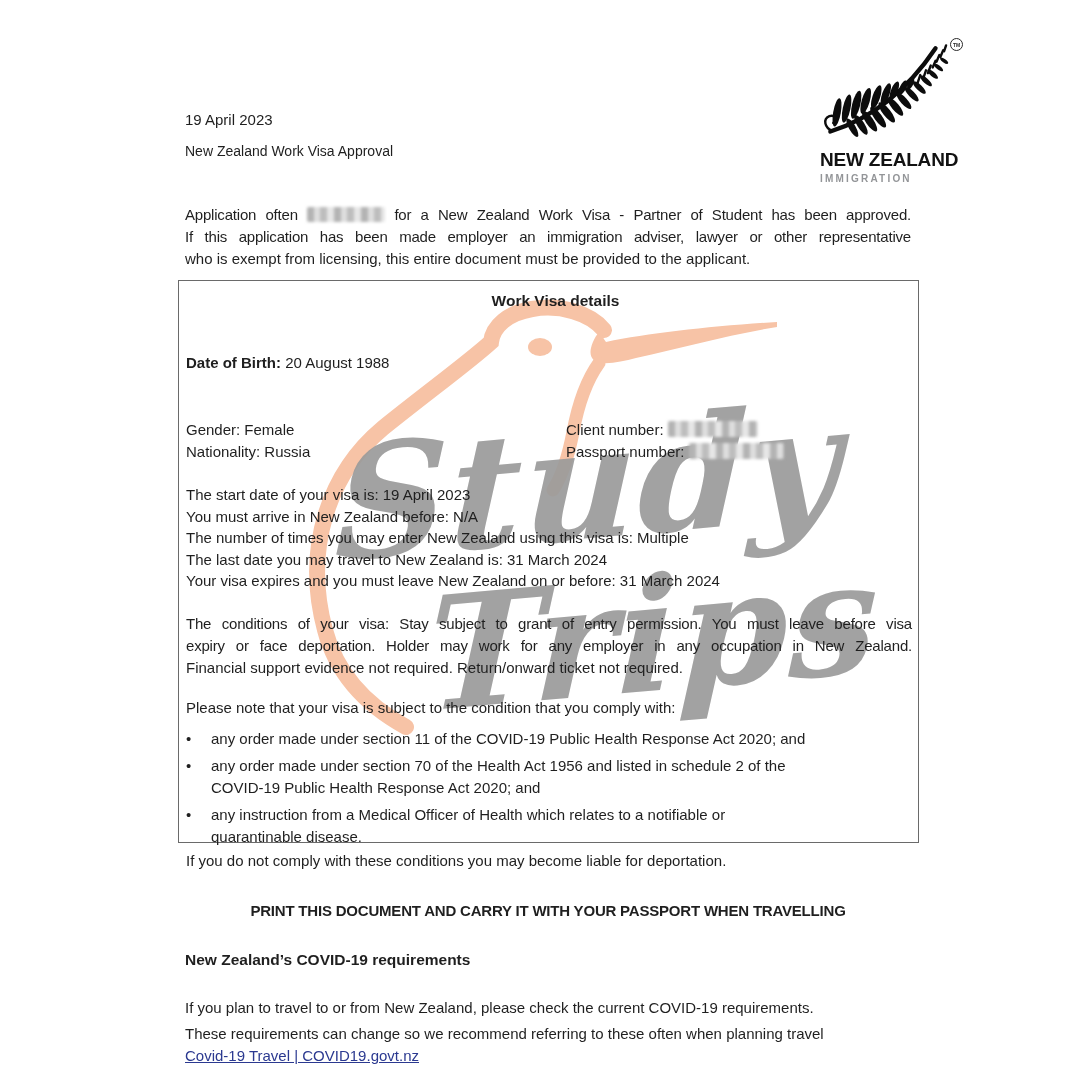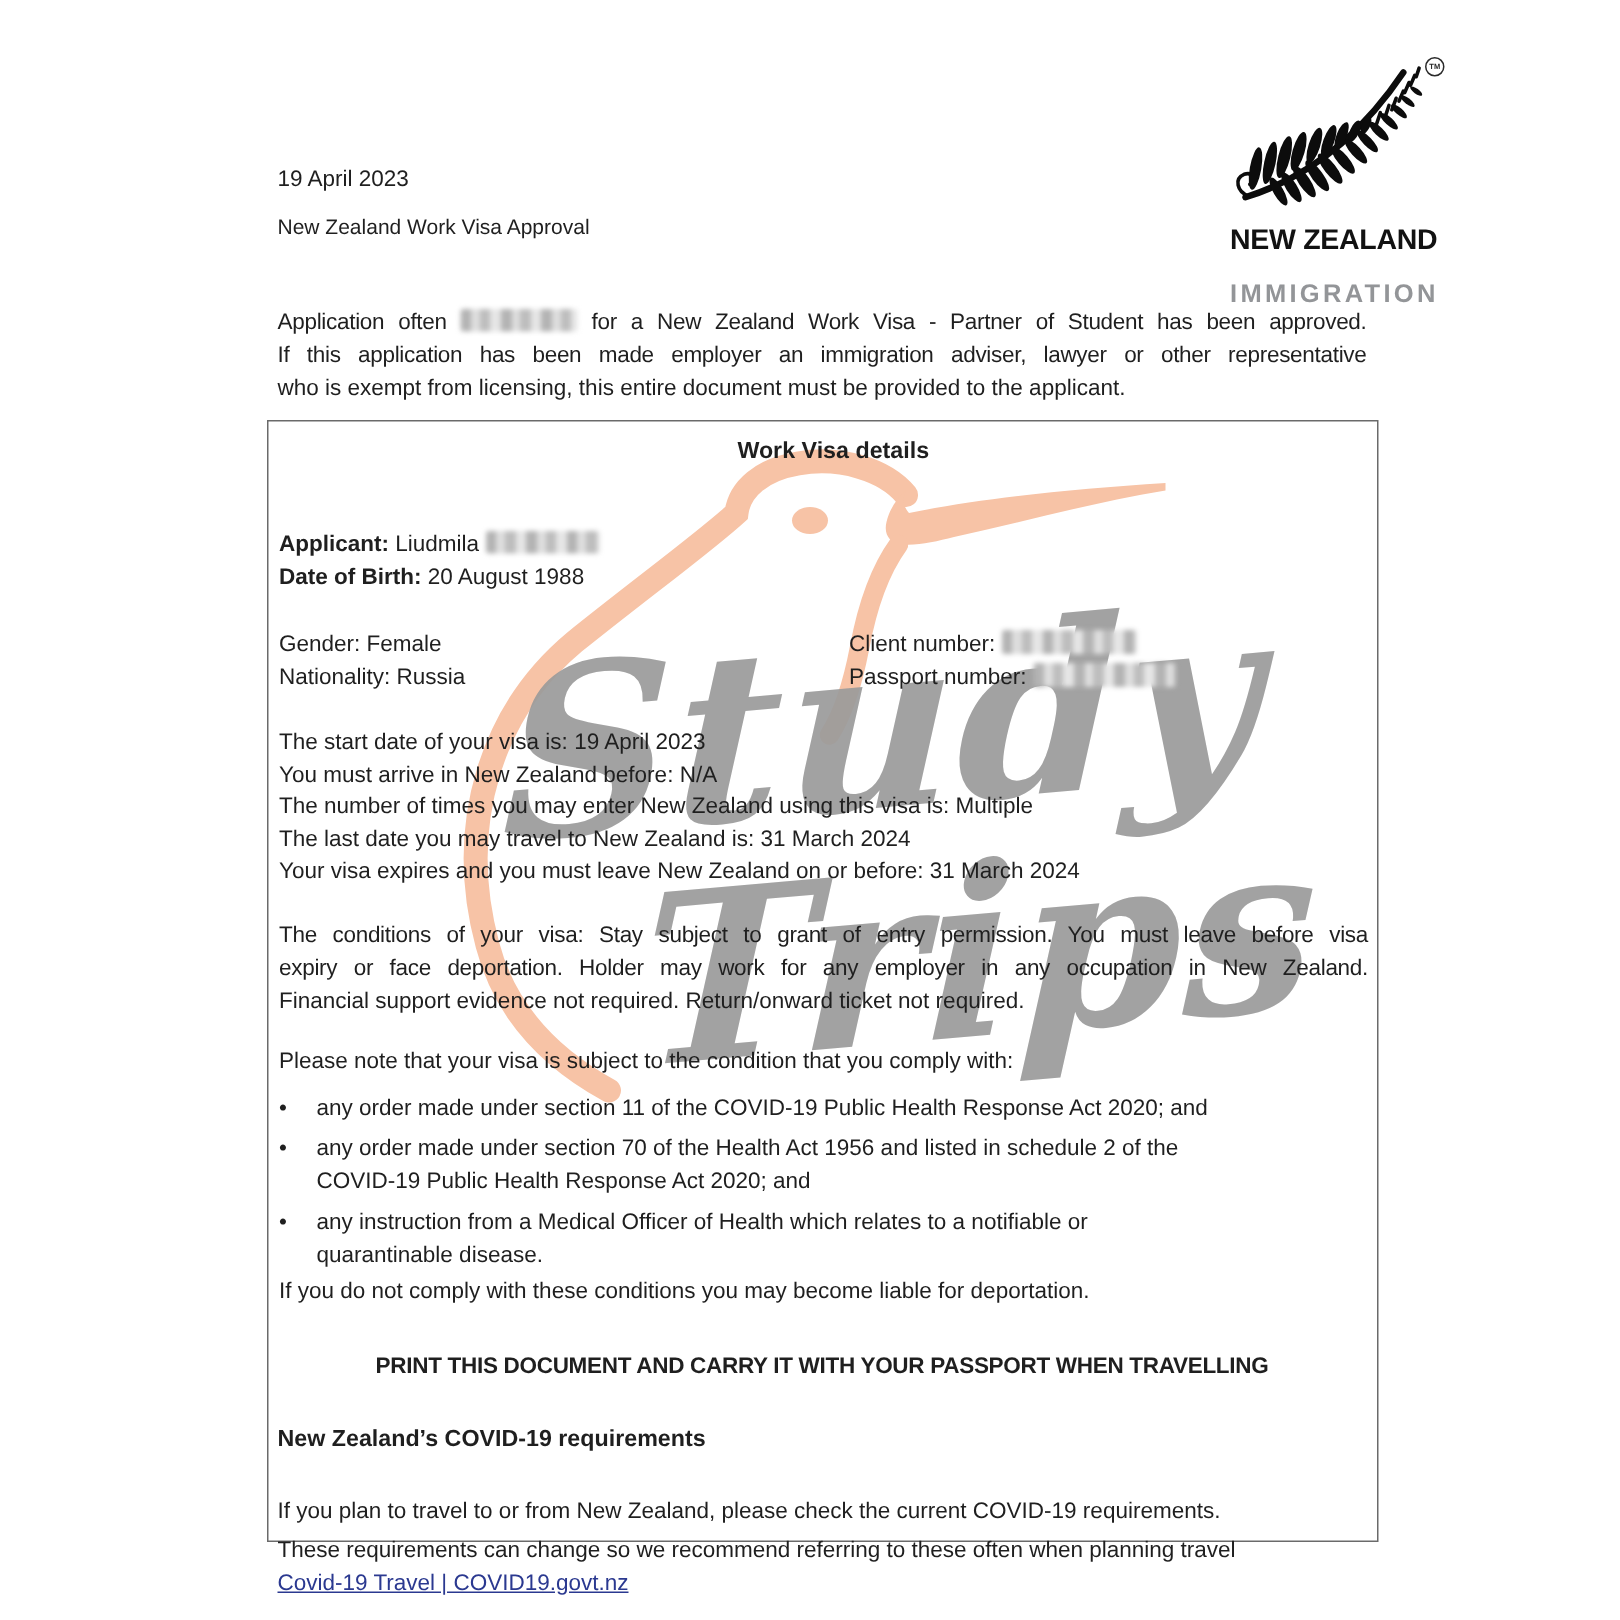--- a/index.html
+++ b/index.html
@@ -20,21 +20,21 @@
   .wm-study { left:336px; top:428px; font-size:156px; letter-spacing:2px; }
   .wm-trips { left:428px; top:578px; font-size:156px; letter-spacing:2px; }
   
   .abs { position:absolute; z-index:3; }
   .bold { font-weight:bold; }
   .jline { text-align:justify; text-align-last:justify; text-justify:inter-word; letter-spacing:-0.2px; }
   .nw { white-space:nowrap; }
   
   .logo { left:820px; top:33px; width:150px; }
   .logo-word1 { margin-top:3px; font-weight:bold; font-size:19px; letter-spacing:-0.2px; color:#121212; }
-  .logo-word2 { margin-top:14px; font-size:17px; letter-spacing:2.2px; color:#939598; font-weight:bold; }
+  .logo-word2 { margin-top:2px; font-size:10px; letter-spacing:2.2px; color:#939598; font-weight:bold; }
   .tm-badge {
     position:absolute; left:130px; top:5px; width:13px; height:13px;
     border:1px solid #2a2a2a; border-radius:50%; font-size:5px; font-weight:bold;
     color:#2a2a2a; display:flex; align-items:center; justify-content:center; letter-spacing:0;
   }
   
   .date-line { left:185px; top:111px; }
   .doc-title { left:185px; top:143px; font-weight:normal; font-size:14px; }
   .intro { left:185px; top:204px; width:726px; line-height:22px; }
   
@@ -44,21 +44,21 @@
     background-image:
       repeating-linear-gradient(90deg, #b3b3b3 0 7px, #dedede 7px 13px, #bdbdbd 13px 20px, #e6e6e6 20px 27px),
       repeating-linear-gradient(0deg, rgba(255,255,255,.45) 0 4px, rgba(90,90,90,.25) 4px 8px);
     filter:blur(1.6px);
   }
   .redact-app { width:78px; }
   .redact-name { width:76px; }
   .redact-pass { width:95px; height:16px; }
   .redact-client { width:90px; height:16px; }
   
-  .visa-box { left:178px; top:280px; width:741px; height:748px; border:1px solid #6a6a6a; }
+  .visa-box { left:178px; top:280px; width:741px; height:563px; border:1px solid #6a6a6a; }
   .visa-box .inner { position:absolute; left:7px; right:8px; }
   .box-header { top:11px; text-align:center; font-weight:bold; font-size:15.5px; width:100%; }
   .applicant-block { top:71px; line-height:22.4px; }
   .cols { top:138px; line-height:22.2px; }
   .col-right { position:absolute; left:380px; top:0; }
   .dates-block { top:203px; line-height:21.6px; }
   .cond-block { top:332px; width:726px; line-height:21.9px; }
   .note-line { top:418px; }
   .bullets { top:447px; left:37px; }
   .bullet-row { position:relative; padding-left:25px; margin-bottom:5.5px; line-height:21.8px; }
@@ -150,23 +150,20 @@
       <span class="redact redact-app"></span>
       <span>for a New Zealand Work Visa - Partner of Student has been approved.</span></div>
     <div class="jline">If this application has been made employer an immigration adviser, lawyer or other representative</div>
     <div>who is exempt from licensing, this entire document must be provided to the applicant.</div>
   </div>
 
   <div class="abs visa-box">
     <div class="inner box-header">Work Visa details</div>
 
     <div class="inner applicant-block">
-      <div class="nw"><span class="bold">Applicant:</span>
-        <span>Liudmila</span>
-        <span class="redact redact-name"></span></div>
       <div class="nw"><span class="bold">Date of Birth:</span>
         <span>20 August 1988</span></div>
     </div>
 
     <div class="inner cols">
       <div>Gender: Female</div>
       <div>Nationality: Russia</div>
       <div class="col-right">
         <div class="nw"><span>Client number:</span>
           <span class="redact redact-client"></span></div>

